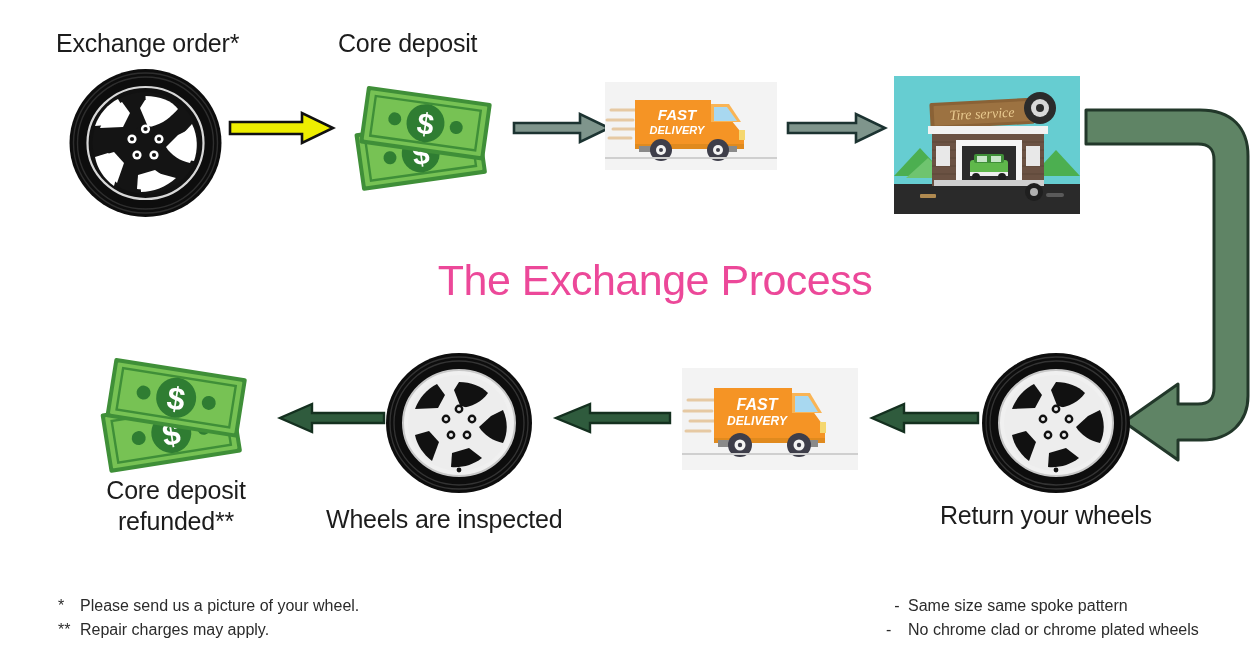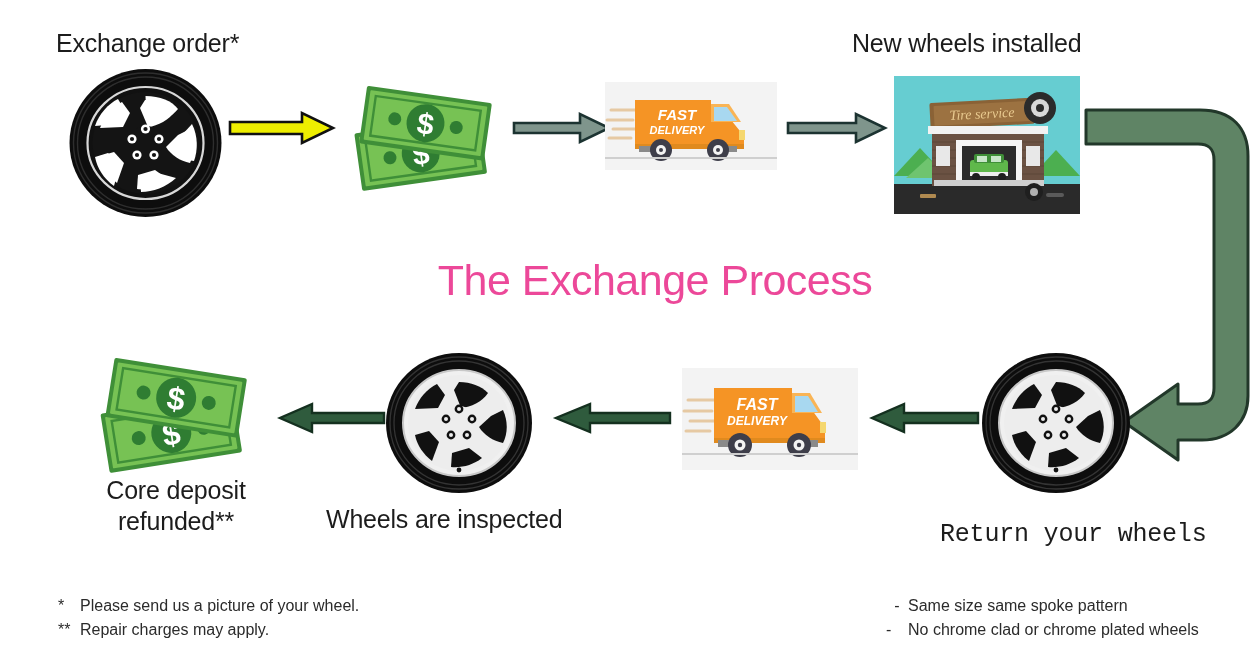--- a/index.html
+++ b/index.html
@@ -60,21 +60,21 @@
   
   .arrow { position: absolute; }
   .arrow svg { display: block; width: 100%; height: 100%; }
 </style>
 </head>
 <body>
 
 <div id="stage">
 
   <div class="lbl" style="left:28px; top:28px;">Exchange order*</div>
-  <div class="lbl" style="left:824px; top:28px;">New wheels installed</div>
+  <div class="lbl" style="left:310px; top:28px;">Core deposit</div>
 
   <div class="wheel" style="left:40px; top:68px; width:155px; height:150px;">
     <svg viewBox="0 0 155 150">
       <ellipse cx="77.5" cy="75" rx="76" ry="74" fill="#0d0d0d"></ellipse>
       <g stroke="#2e2e2e" stroke-width="1.4">
         <ellipse cx="77.5" cy="75" rx="72" ry="70" fill="none"></ellipse>
         <ellipse cx="77.5" cy="75" rx="68" ry="66" fill="none"></ellipse>
       </g>
       <ellipse cx="77.5" cy="75" rx="58" ry="56" fill="#111" stroke="#d8d8d8" stroke-width="2.2"></ellipse>
       <ellipse cx="77.5" cy="75" rx="53" ry="51" fill="#141414"></ellipse>
@@ -380,21 +380,21 @@
           <circle cx="68" cy="83" r="2" fill="#ededed"></circle>
         <circle cx="63" cy="67" r="4.4"></circle>
           <circle cx="63" cy="67" r="2" fill="#ededed"></circle>
       </g>
       <circle cx="76" cy="118" r="2.4" fill="#111111"></circle>
     </svg>
   </div>
 
   <div class="lbl two-line" style="left:48px; top:475px; width:200px;">Core deposit refunded**</div>
   <div class="lbl" style="left:298px; top:504px;">Wheels are inspected</div>
-  <div class="lbl" style="left:912px; top:520px;font-family:Liberation Mono, monospace;">Return your wheels</div>
+  <div class="lbl" style="left:912px; top:500px;">Return your wheels</div>
 
   <div class="note" style="left:30px; top:597px;">
     <span class="mk">*</span><span>Please send us a picture of your wheel.</span>
   </div>
   <div class="note" style="left:30px; top:621px;">
     <span class="mk">**</span><span>Repair charges may apply.</span>
   </div>
 
   <div class="note" style="left:858px; top:597px;text-align:center;">
     <span class="mk">-</span><span>Same size same spoke pattern</span>

